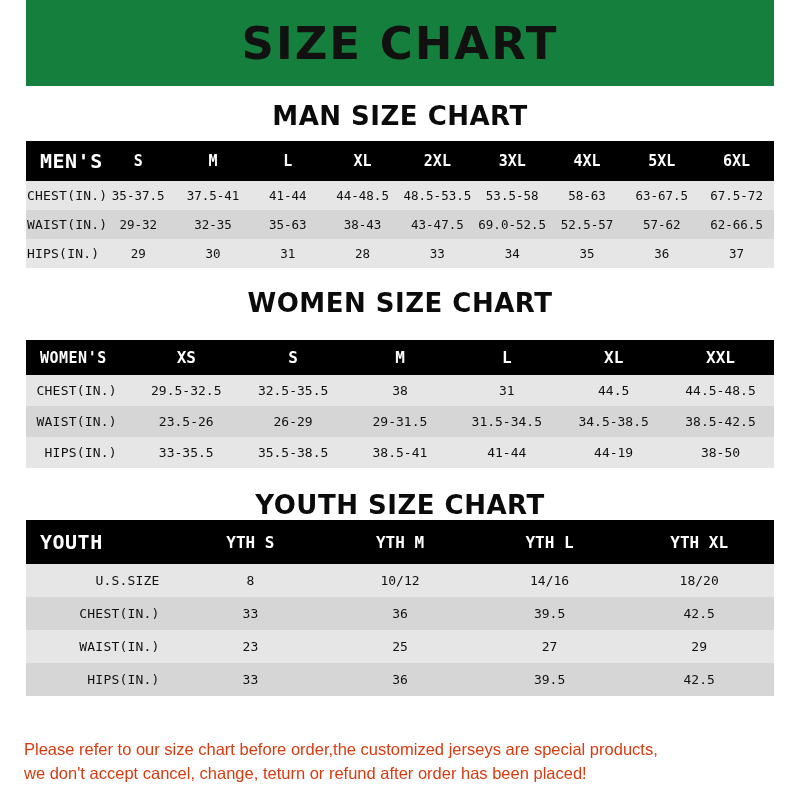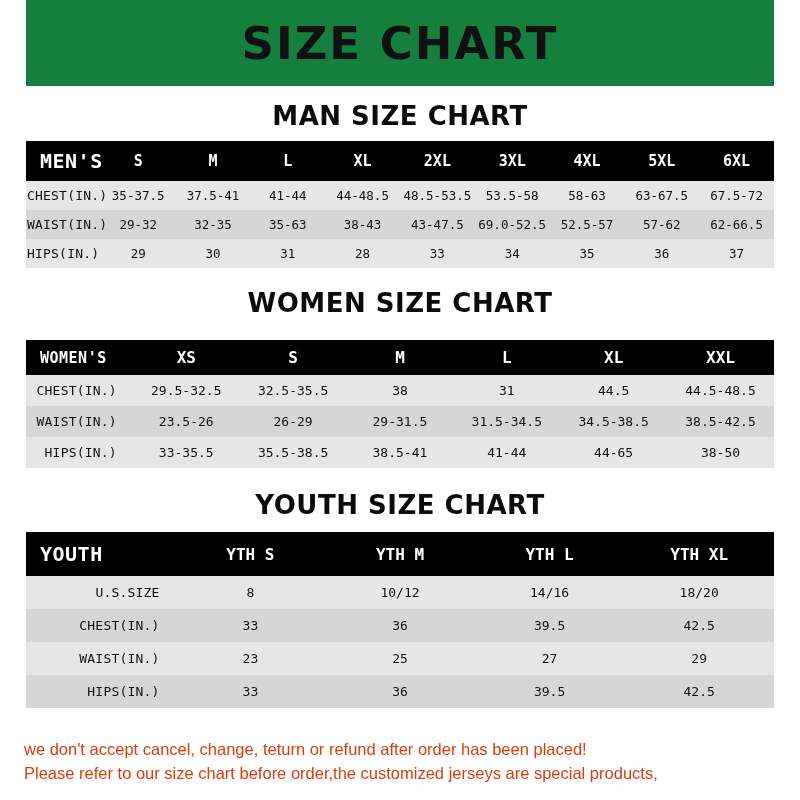--- a/index.html
+++ b/index.html
@@ -60,21 +60,21 @@
   .section-title {
     text-align: center;
     font-family: "DejaVu Sans", sans-serif;
     font-weight: bold;
     font-size: 26px;
     color: #0b0b0b;
     letter-spacing: 0.5px;
   }
   .t1 { margin-top: 15px; margin-bottom: 10px; }
   .t2 { margin-top: 20px; margin-bottom: 22px; }
-  .t3 { margin-top: 22px; margin-bottom: 12px; }
+  .t3 { margin-top: 22px; }
 
   table.sizechart {
     width: 100%;
     border-collapse: collapse;
     table-layout: fixed;
   }
   table.sizechart thead th {
     background: #000000;
     color: #ffffff;
     font-family: "DejaVu Sans Mono", monospace;
@@ -225,21 +225,21 @@
           <td>31.5-34.5</td>
           <td>34.5-38.5</td>
           <td>38.5-42.5</td>
         </tr>
         <tr class="odd">
           <td class="first">HIPS(IN.)</td>
           <td>33-35.5</td>
           <td>35.5-38.5</td>
           <td>38.5-41</td>
           <td>41-44</td>
-          <td>44-65</td>
+          <td>44-19</td>
           <td>38-50</td>
         </tr>
       </tbody>
     </table>
 
     <div class="section-title t3">YOUTH SIZE CHART</div>
     <table class="sizechart youth">
       <thead>
         <tr>
           <th class="first">YOUTH</th>
@@ -277,17 +277,17 @@
           <td>36</td>
           <td>39.5</td>
           <td>42.5</td>
         </tr>
       </tbody>
     </table>
 
   </div>
 
   <div class="footer-note">
+    <div>Please refer to our size chart before order,the customized jerseys are special products,</div>
     <div>we don't accept cancel, change, teturn or refund after order has been placed!</div>
-    <div>Please refer to our size chart before order,the customized jerseys are special products,</div>
   </div>
 
 </div>
 
 </body></html>

